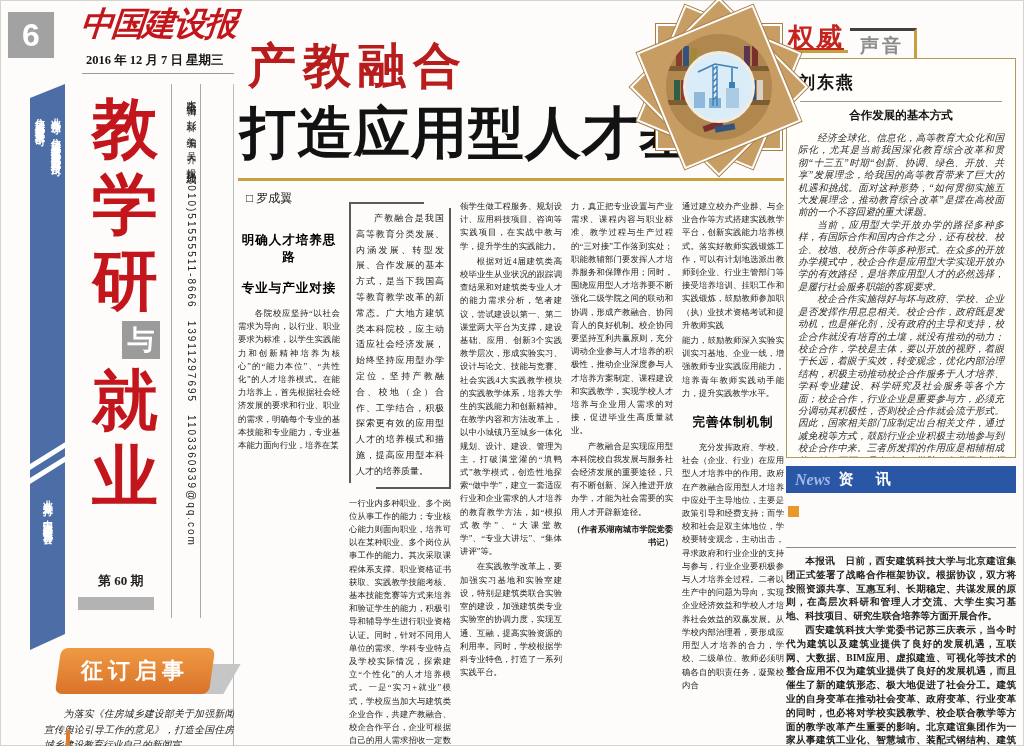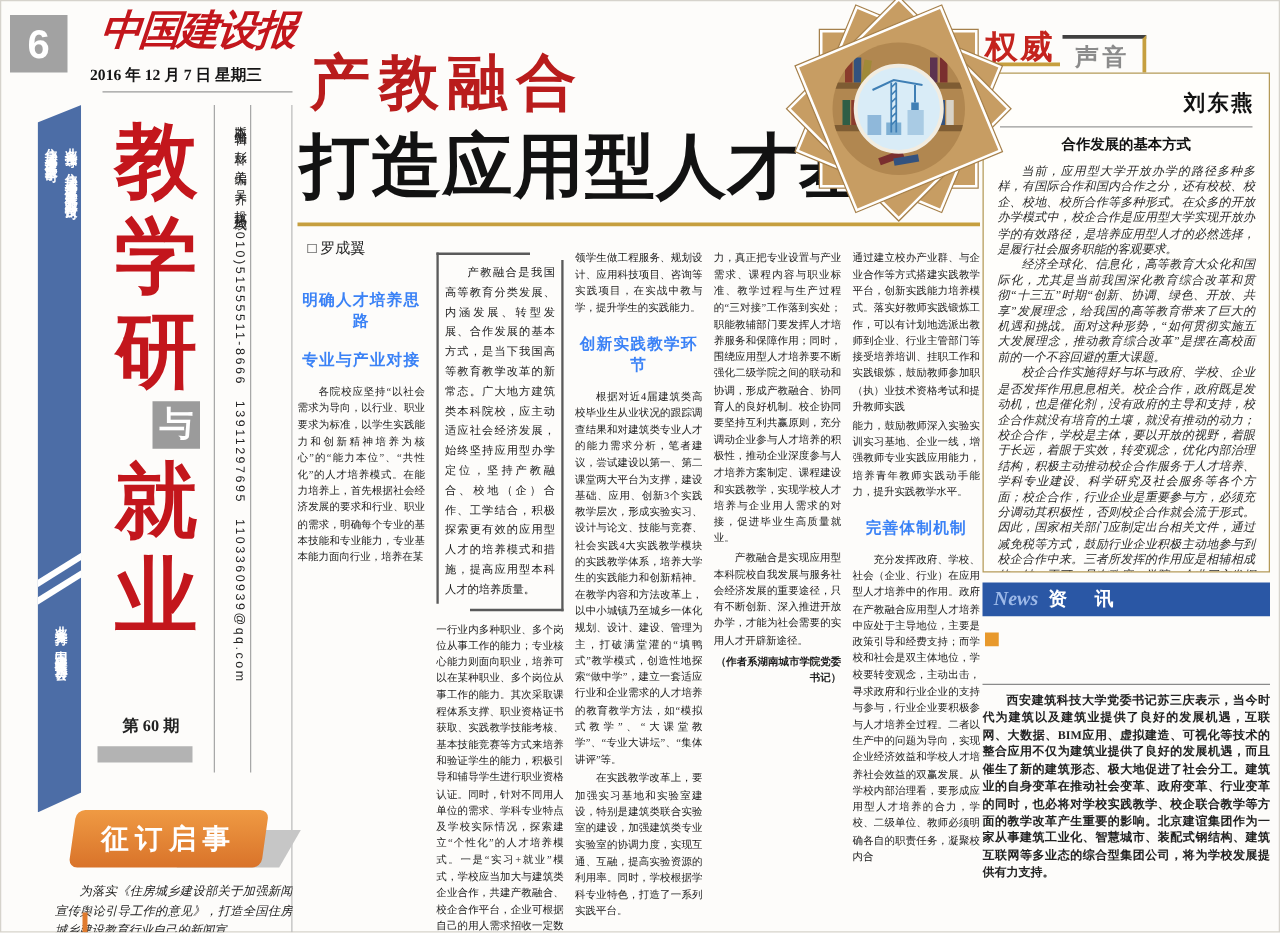--- a/index.html
+++ b/index.html
@@ -5,21 +5,21 @@
   html,body{margin:0;padding:0;background:#e8e6e2;}
   #page{position:relative;width:1024px;height:746px;background:#fdfcfa;overflow:hidden;
         font-family:"Liberation Serif",serif;box-shadow:inset 0 0 0 1px #d6d3cc;}
   
   .pagenum{position:absolute;left:8px;top:12px;width:46px;height:46px;background:#a2a2a2;
            display:flex;align-items:center;justify-content:center;}
   .pagenum span{color:#fff;font:bold 32px "Liberation Sans",sans-serif;}
   .logo{position:absolute;left:80px;top:2px;width:156px;height:46px;text-align:center;
         color:#c3161c;font:bold italic 33px "DejaVu Serif",serif;letter-spacing:-2px;
         transform:skewX(-5deg);}
-  .dateline{position:absolute;left:72px;top:52px;font:bold 12.5px "Liberation Serif",serif;color:#151515;}
+  .dateline{position:absolute;left:86px;top:52px;font:bold 12.5px "Liberation Serif",serif;color:#151515;}
   .date-rule{position:absolute;left:82px;top:73px;width:152px;height:1px;background:#9a9a9a;}
   .ribbon{position:absolute;left:30px;top:84px;width:35px;height:566px;background:#4c6da6;
           clip-path:polygon(0 14px,100% 0,100% calc(100% - 16px),0 100%);color:#fff;overflow:hidden;}
   .ribbon .vtext{writing-mode:vertical-rl;font:bold 10px "Liberation Sans",sans-serif;
                  letter-spacing:2px;margin:0 auto;}
   .r-top{position:absolute;top:26px;left:0;right:0;height:320px;display:flex;justify-content:center;}
   .r-top span{display:block;line-height:16px;}
   .r-bot{position:absolute;top:408px;left:0;right:0;height:150px;display:flex;justify-content:center;}
   .stripe{position:absolute;left:-12px;width:64px;height:5px;background:#fff;transform:rotate(-32deg);}
   .s1{top:368px;} .s2{top:382px;}
@@ -53,21 +53,21 @@
   .kicker{position:absolute;left:248px;top:34px;font:900 48px "Liberation Sans",sans-serif;
           color:#b91c1c;letter-spacing:7px;}
   .mainhead{position:absolute;left:240px;top:96px;font:900 56px "Liberation Sans",sans-serif;
             color:#121212;white-space:nowrap;letter-spacing:1px;z-index:2;}
   .goldrule{position:absolute;left:238px;top:178px;width:546px;height:3px;background:#c69f3f;}
   .byline{position:absolute;left:246px;top:190px;font:12px "Liberation Serif",serif;color:#222;}
   
   .columns{position:absolute;left:238px;top:200px;width:546px;height:546px;display:flex;gap:9px;}
   .col{flex:1;overflow:hidden;font:8.4px/13.2px "Liberation Serif",serif;color:#1b1b1b;
        text-align:justify;}
-  .blk-h{font:bold 12.5px "Liberation Sans",sans-serif;text-align:center;color:#3b82f6;
+  .blk-h{font:bold 12.5px "Liberation Sans",sans-serif;text-align:center;color:#000000;
          margin:14px 0 10px;letter-spacing:1px;}
   .col:first-child .blk-h:first-child{margin-top:32px;}
   .blk-p{margin:0 0 2px;text-indent:2em;}
   .blk-pc{margin:0 0 2px;text-indent:0;}
   .blk-author{margin:4px 0 0;text-indent:0;text-align:right;font-weight:bold;}
   .blk-box{position:relative;margin:2px 0 8px;padding:9px 7px;font:9px/15.8px "Liberation Serif",serif;
            text-indent:2em;}
   .blk-box::before{content:"";position:absolute;left:0;top:0;width:72%;height:calc(100% - 8px);
            border-left:2px solid #5a5a5a;border-top:2px solid #5a5a5a;}
   .blk-box::after{content:"";position:absolute;right:0;bottom:0;width:72%;height:calc(100% - 8px);
@@ -86,28 +86,28 @@
   .k3{left:24px;top:14px;background:#a08a38;transform:rotate(9deg);}
   .k4{left:78px;top:12px;background:#5c3350;} .k5{left:86px;top:12px;background:#7a2f2f;}
   .k6{left:8px;top:46px;background:#2f5e46;} .k7{left:15px;top:46px;background:#8a3b2c;}
   .k8{left:84px;top:46px;background:#33527e;} .k9{left:91px;top:46px;background:#d8d2c6;}
   .k10{left:44px;top:82px;background:#7a2f2f;transform:rotate(70deg);}
   .k11{left:56px;top:84px;background:#33527e;transform:rotate(80deg);}
   .crane{position:absolute;left:57px;top:53px;width:66px;height:66px;border-radius:50%;
          background:#d9ecf7;border:3px solid #f2ece0;z-index:4;}
   
   .vlabel-bold{position:absolute;left:788px;top:20px;font:900 26px "Liberation Sans",sans-serif;
-               color:#c4231e;letter-spacing:2px;}
+               color:#c4231e;letter-spacing:2px;text-decoration:underline;}
   .vlabel-rule{position:absolute;left:788px;top:50px;width:60px;height:3px;background:#c69f3f;}
   .vlabel-light{position:absolute;left:850px;top:28px;padding:2px 10px 5px;color:#8b8b8b;
         font:bold 19px "Liberation Sans",sans-serif;border-top:3px solid #404040;
         border-right:3px solid #c69f3f;letter-spacing:3px;}
   .vbox{position:absolute;left:786px;top:58px;width:230px;height:400px;border:1px solid #b49a58;
         background:#fffefb;padding:10px 11px;box-sizing:border-box;overflow:hidden;}
-  .vname{text-align:right;font:bold 17px "Liberation Serif",serif;color:#111;margin:2px 0 7px;
+  .vname{text-align:left;font:bold 17px "Liberation Serif",serif;color:#111;margin:2px 0 7px;
          letter-spacing:2px;}
   .vnrule{height:1px;background:#999;margin:0 2px 6px;}
   .vauthor-title{text-align:center;font:bold 11.5px "Liberation Serif",serif;color:#111;margin:0 0 9px;}
   .vtextwrap{font:italic 9.6px/12.4px "Liberation Serif",serif;color:#2a2a2a;text-align:justify;}
   .vtextwrap p{margin:0;text-indent:2em;}
   
   .newsbar{position:absolute;left:786px;top:466px;width:230px;height:27px;background:#2a57a5;
            display:flex;align-items:center;}
   .news-en{font:bold italic 16px "Liberation Serif",serif;color:#9db9e8;margin-left:9px;text-align:right;}
   .news-cn{font:bold 15px "Liberation Sans",sans-serif;color:#fff;letter-spacing:9px;margin-left:8px;}
@@ -211,21 +211,20 @@
         <h3 class="blk-h">明确人才培养思路</h3>
         <h3 class="blk-h">专业与产业对接</h3>
         <p class="blk-p">各院校应坚持“以社会需求为导向，以行业、职业要求为标准，以学生实践能力和创新精神培养为核心”的“能力本位”、“共性化”的人才培养模式。在能力培养上，首先根据社会经济发展的要求和行业、职业的需求，明确每个专业的基本技能和专业能力，专业基本能力面向行业，培养在某</p>
       </div>
       <div class="col">
         <p class="blk-box">产教融合是我国高等教育分类发展、内涵发展、转型发展、合作发展的基本方式，是当下我国高等教育教学改革的新常态。广大地方建筑类本科院校，应主动适应社会经济发展，始终坚持应用型办学定位，坚持产教融合、校地（企）合作、工学结合，积极探索更有效的应用型人才的培养模式和措施，提高应用型本科人才的培养质量。</p>
         <p class="blk-pc">一行业内多种职业、多个岗位从事工作的能力；专业核心能力则面向职业，培养可以在某种职业、多个岗位从事工作的能力。其次采取课程体系支撑、职业资格证书获取、实践教学技能考核、基本技能竞赛等方式来培养和验证学生的能力，积极引导和辅导学生进行职业资格认证。同时，针对不同用人单位的需求、学科专业特点及学校实际情况，探索建立“个性化”的人才培养模式。一是“实习+就业”模式，学校应当加大与建筑类企业合作，共建产教融合、校企合作平台，企业可根据自己的用人需求招收一定数量的实习生，安排学生的实习实训，学生毕业后就在该企业就业。二是“订单式”培养模式，学校根据行业、企业的具体要求，调整人才培养方案和课程体系，与企业共同培养其所需的应用型人才。三是“工匠式”模式，通过教师工作室，以师傅带徒弟的方式，带</p>
       </div>
       <div class="col">
         <p class="blk-pc">领学生做工程服务、规划设计、应用科技项目、咨询等实践项目，在实战中教与学，提升学生的实践能力。</p>
-        <h3 class="blk-h">创新实践教学环节</h3>
         <p class="blk-p">根据对近4届建筑类高校毕业生从业状况的跟踪调查结果和对建筑类专业人才的能力需求分析，笔者建议，尝试建设以第一、第二课堂两大平台为支撑，建设基础、应用、创新3个实践教学层次，形成实验实习、设计与论文、技能与竞赛、社会实践4大实践教学模块的实践教学体系，培养大学生的实践能力和创新精神。在教学内容和方法改革上，以中小城镇乃至城乡一体化规划、设计、建设、管理为主，打破满堂灌的“填鸭式”教学模式，创造性地探索“做中学”，建立一套适应行业和企业需求的人才培养的教育教学方法，如“模拟式教学”、“大课堂教学”、“专业大讲坛”、“集体讲评”等。</p>
         <p class="blk-p">在实践教学改革上，要加强实习基地和实验室建设，特别是建筑类联合实验室的建设，加强建筑类专业实验室的协调力度，实现互通、互融，提高实验资源的利用率。同时，学校根据学科专业特色，打造了一系列实践平台。</p>
       </div>
       <div class="col">
         <p class="blk-pc">力，真正把专业设置与产业需求、课程内容与职业标准、教学过程与生产过程的“三对接”工作落到实处；职能教辅部门要发挥人才培养服务和保障作用；同时，围绕应用型人才培养要不断强化二级学院之间的联动和协调，形成产教融合、协同育人的良好机制。校企协同要坚持互利共赢原则，充分调动企业参与人才培养的积极性，推动企业深度参与人才培养方案制定、课程建设和实践教学，实现学校人才培养与企业用人需求的对接，促进毕业生高质量就业。</p>
         <p class="blk-p">产教融合是实现应用型本科院校自我发展与服务社会经济发展的重要途径，只有不断创新、深入推进开放办学，才能为社会需要的实用人才开辟新途径。</p>
         <p class="blk-author">（作者系湖南城市学院党委书记）</p>
       </div>
       <div class="col">
         <p class="blk-pc">通过建立校办产业群、与企业合作等方式搭建实践教学平台，创新实践能力培养模式。落实好教师实践锻炼工作，可以有计划地选派出教师到企业、行业主管部门等接受培养培训、挂职工作和实践锻炼，鼓励教师参加职（执）业技术资格考试和提升教师实践</p>
@@ -237,30 +236,31 @@
 
   <div class="vlabel-bold">权威</div>
   <div class="vlabel-rule"></div>
   <div class="vlabel-light">声音</div>
   <div class="vbox">
     <div class="vname">刘东燕</div>
     <div class="vnrule"></div>
     <div class="vauthor-title">合作发展的基本方式</div>
     <div class="vtextwrap">
 
-    <p>当前，应用型大学开放办学的路径多种多样，有国际合作和国内合作之分，还有校校、校企、校地、校所合作等多种形式。在众多的开放办学模式中，校企合作是应用型大学实现开放办学的有效路径，是培养应用型人才的必然选择，是履行社会服务职能的客观要求。</p>
-        <p>经济全球化、信息化，高等教育大众化和国际化，尤其是当前我国深化教育综合改革和贯彻“十三五”时期“创新、协调、绿色、开放、共享”发展理念，给我国的高等教育带来了巨大的机遇和挑战。面对这种形势，“如何贯彻实施五大发展理念，推动教育综合改革”是摆在高校面前的一个不容回避的重大课题。</p>
+    <p>经济全球化、信息化，高等教育大众化和国际化，尤其是当前我国深化教育综合改革和贯彻“十三五”时期“创新、协调、绿色、开放、共享”发展理念，给我国的高等教育带来了巨大的机遇和挑战。面对这种形势，“如何贯彻实施五大发展理念，推动教育综合改革”是摆在高校面前的一个不容回避的重大课题。</p>
+        <p>当前，应用型大学开放办学的路径多种多样，有国际合作和国内合作之分，还有校校、校企、校地、校所合作等多种形式。在众多的开放办学模式中，校企合作是应用型大学实现开放办学的有效路径，是培养应用型人才的必然选择，是履行社会服务职能的客观要求。</p>
         <p>校企合作实施得好与坏与政府、学校、企业是否发挥作用息息相关。校企合作，政府既是发动机，也是催化剂，没有政府的主导和支持，校企合作就没有培育的土壤，就没有推动的动力；校企合作，学校是主体，要以开放的视野，着眼于长远，着眼于实效，转变观念，优化内部治理结构，积极主动推动校企合作服务于人才培养、学科专业建设、科学研究及社会服务等各个方面；校企合作，行业企业是重要参与方，必须充分调动其积极性，否则校企合作就会流于形式。因此，国家相关部门应制定出台相关文件，通过减免税等方式，鼓励行业企业积极主动地参与到校企合作中来。三者所发挥的作用应是相辅相成的，缺一不可。只有政府、学院、企业三方发挥合力，通过校企合作，深入推进开放办学才能取得实效。</p>
       </div>
   </div>
 
   <div class="newsbar">
     <span class="news-en">News</span>
     <span class="news-cn">资 讯</span>
   </div>
   <div class="nbullet"></div>
   <div class="nrule"></div>
   <div class="nbody">
 
+  <p>本报讯　日前，西安建筑科技大学与北京建谊集团正式签署了战略合作框架协议。根据协议，双方将按照资源共享、互惠互利、长期稳定、共谋发展的原则，在高层次科研和管理人才交流、大学生实习基地、科技项目、研究生联合培养等方面开展合作。</p>
       <p>西安建筑科技大学党委书记苏三庆表示，当今时代为建筑以及建筑业提供了良好的发展机遇，互联网、大数据、BIM应用、虚拟建造、可视化等技术的整合应用不仅为建筑业提供了良好的发展机遇，而且催生了新的建筑形态、极大地促进了社会分工。建筑业的自身变革在推动社会变革、政府变革、行业变革的同时，也必将对学校实践教学、校企联合教学等方面的教学改革产生重要的影响。北京建谊集团作为一家从事建筑工业化、智慧城市、装配式钢结构、建筑互联网等多业态的综合型集团公司，将为学校发展提供有力支持。</p>
     </div>
 
 </div>
 
 </body></html>

